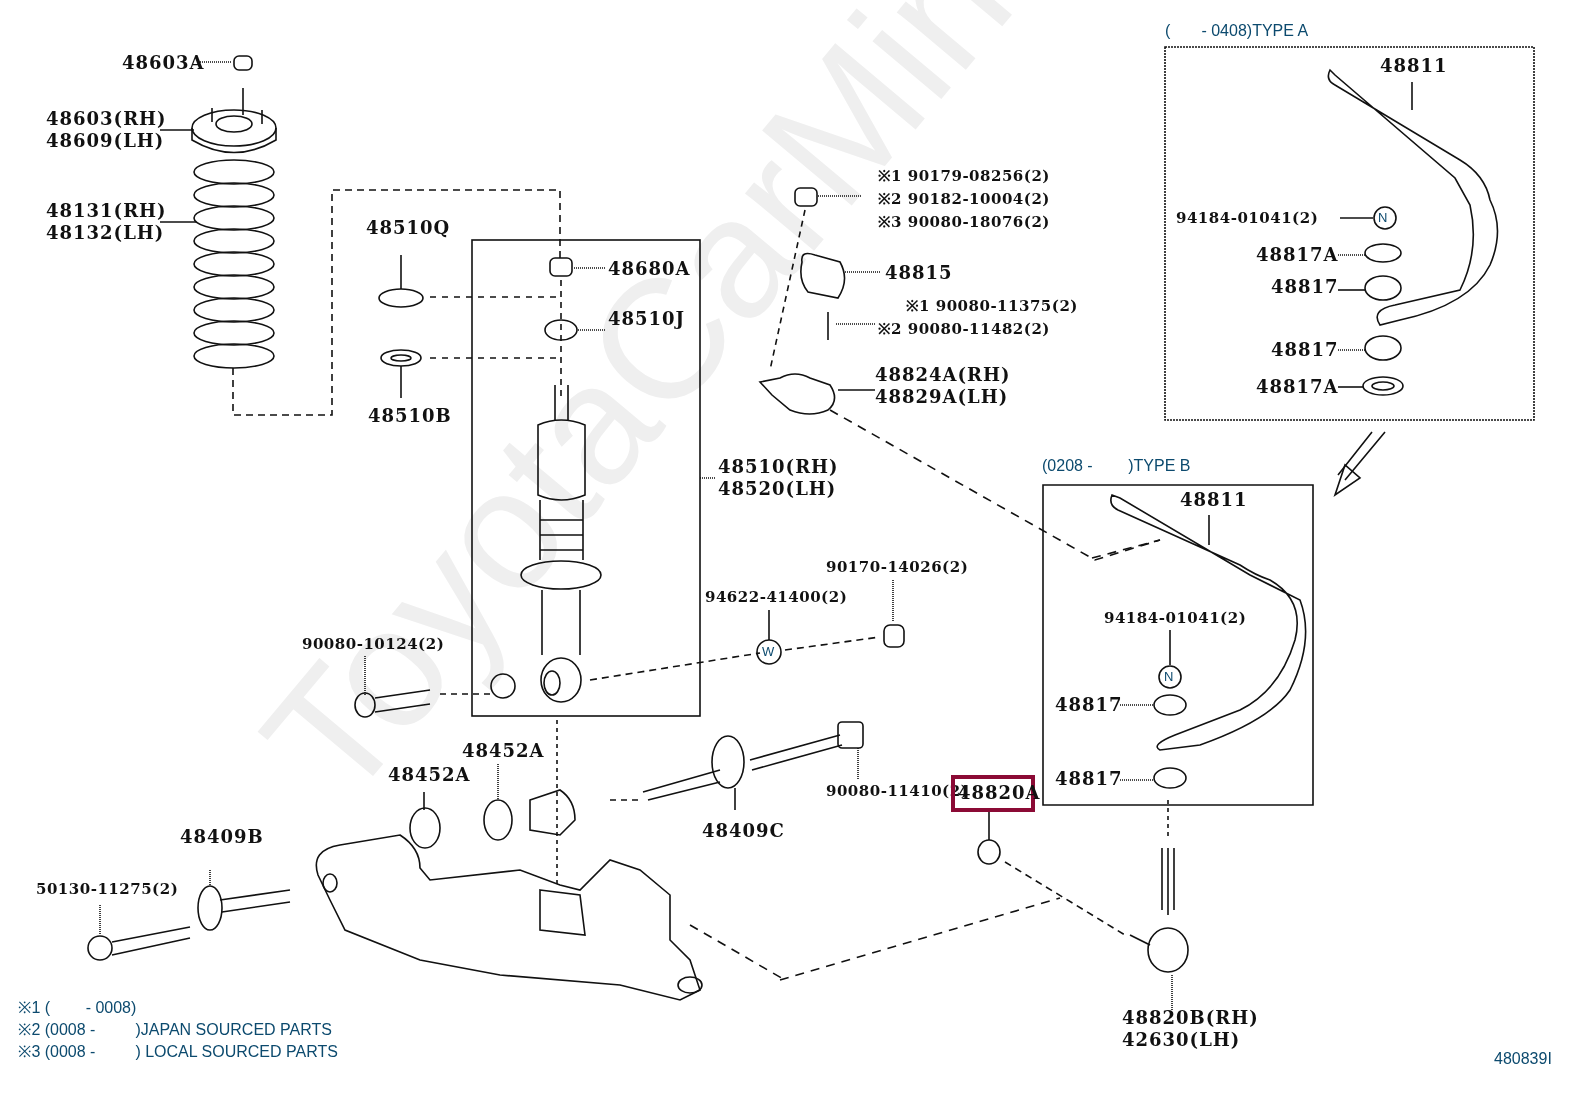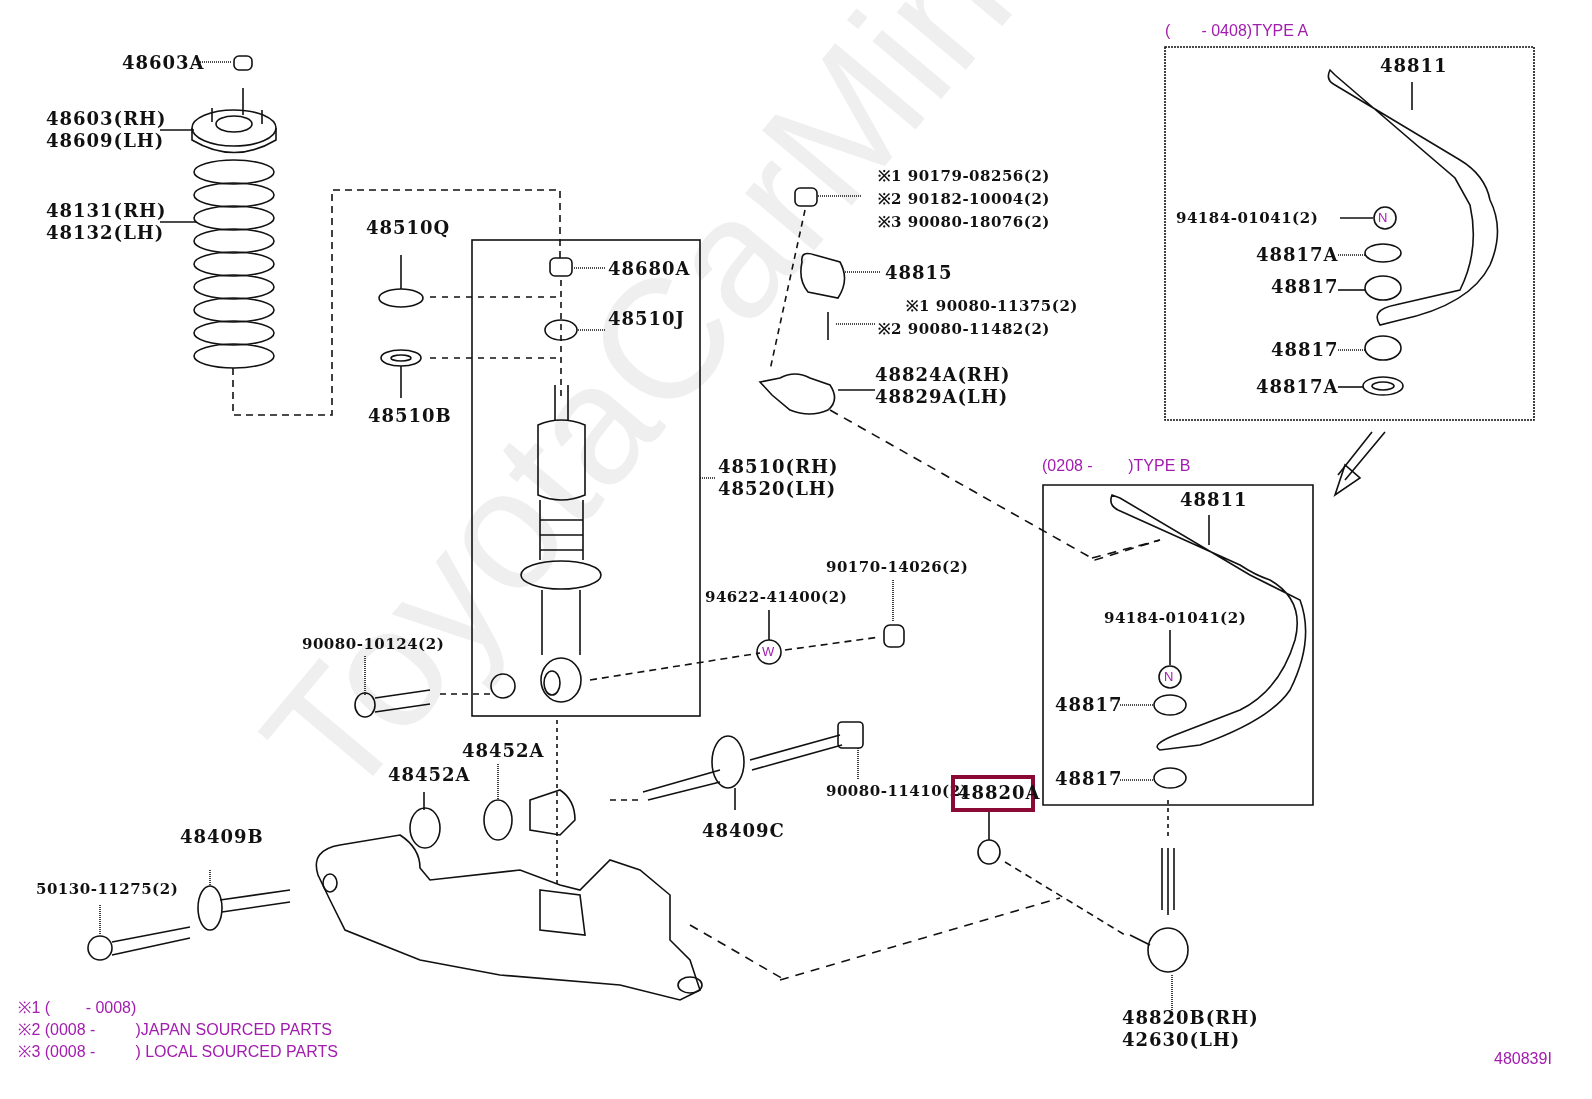--- a/index.html
+++ b/index.html
@@ -1,20 +1,20 @@
 <!DOCTYPE html>
 <html><head>
 <meta charset="utf-8">
 <style>
   html, body { margin:0; padding:0; background:#ffffff; }
   body { width:1592px; height:1099px; position:relative; overflow:hidden; font-family:"DejaVu Sans Mono", monospace; }
   #stage { position:absolute; left:0; top:0; width:1592px; height:1099px; }
   .lbl { position:absolute; font-family:"DejaVu Serif", serif; font-weight:bold; font-size:18px; color:#111; white-space:nowrap; letter-spacing:1px; line-height:22px; }
   .lbl.sm { font-size:15px; letter-spacing:0.5px; line-height:22px; }
-  .note { position:absolute; font-family:"Liberation Sans", sans-serif; font-size:16px; color:#a21caf; white-space:pre; line-height:22px; }
+  .note { position:absolute; font-family:"Liberation Sans", sans-serif; font-size:16px; color:#0c4a6e; white-space:pre; line-height:22px; }
   .hl { position:absolute; border:4px solid #8b0a35; box-sizing:border-box; }
   .watermark { position:absolute; left:60px; top:160px; font-family:"Liberation Sans", sans-serif; font-size:170px; color:#efefef; transform:rotate(-50deg); transform-origin:center; white-space:nowrap; pointer-events:none; }
 </style>
 </head>
 <body>
 
 <div id="stage">
 
   <div class="watermark">ToyotaCarMine.ru</div>
 

